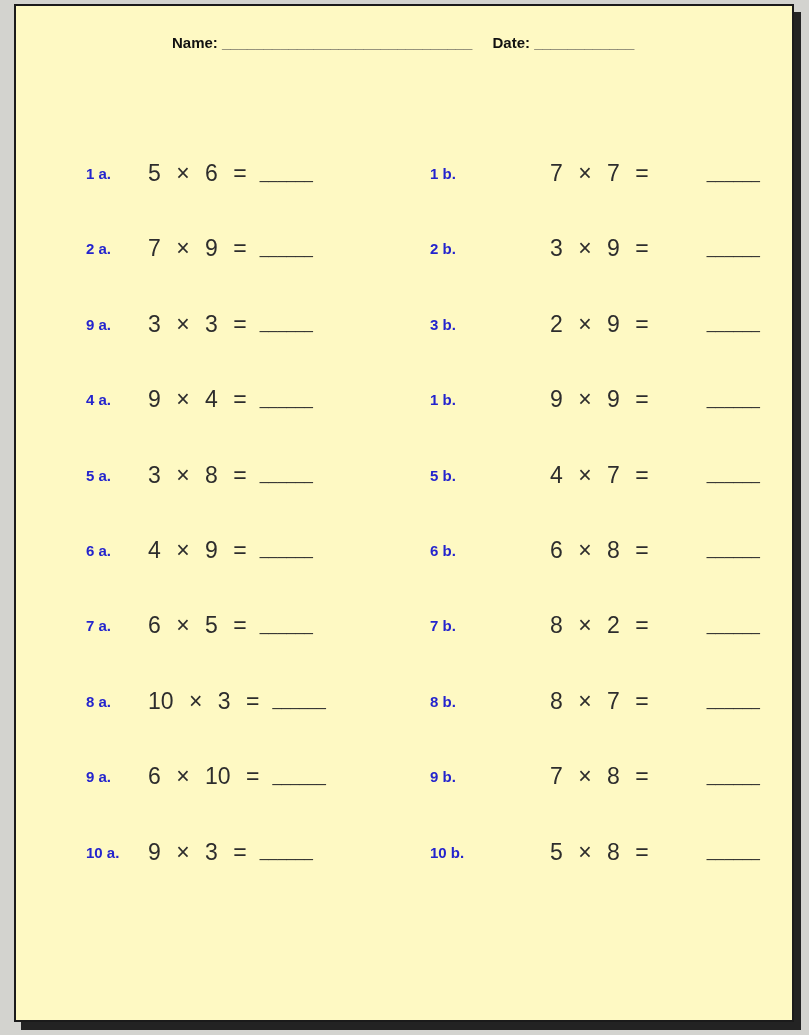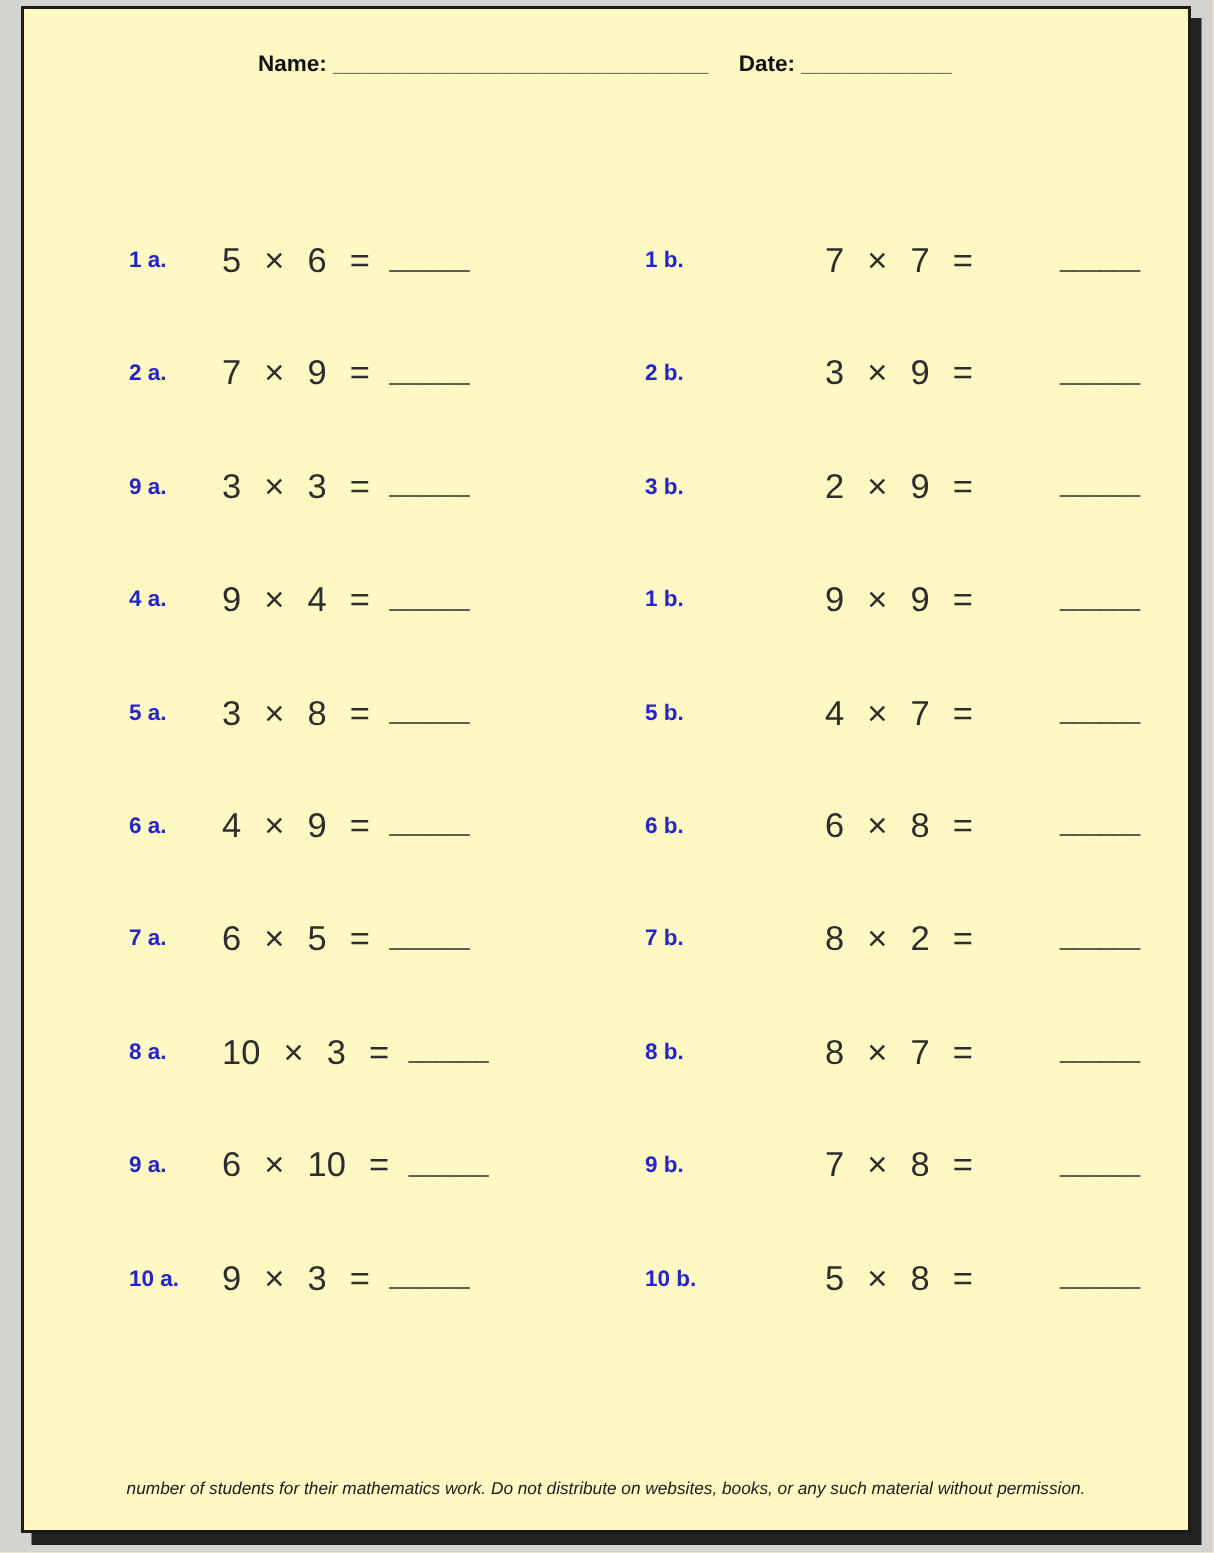--- a/index.html
+++ b/index.html
@@ -234,16 +234,15 @@
       <div class="cell cell-b">
         <span class="plabel">10 b.</span>
         <span class="expr">5 × 8 =</span>
         <span class="blank">______</span>
       </div>
     </div>
 
   </div>
 
   <div class="footer">
-    <div>number of students for their mathematics work. Do not distribute on websites, books, or any such material without permission.</div>
   </div>
 
 </div>
 
 </body></html>

